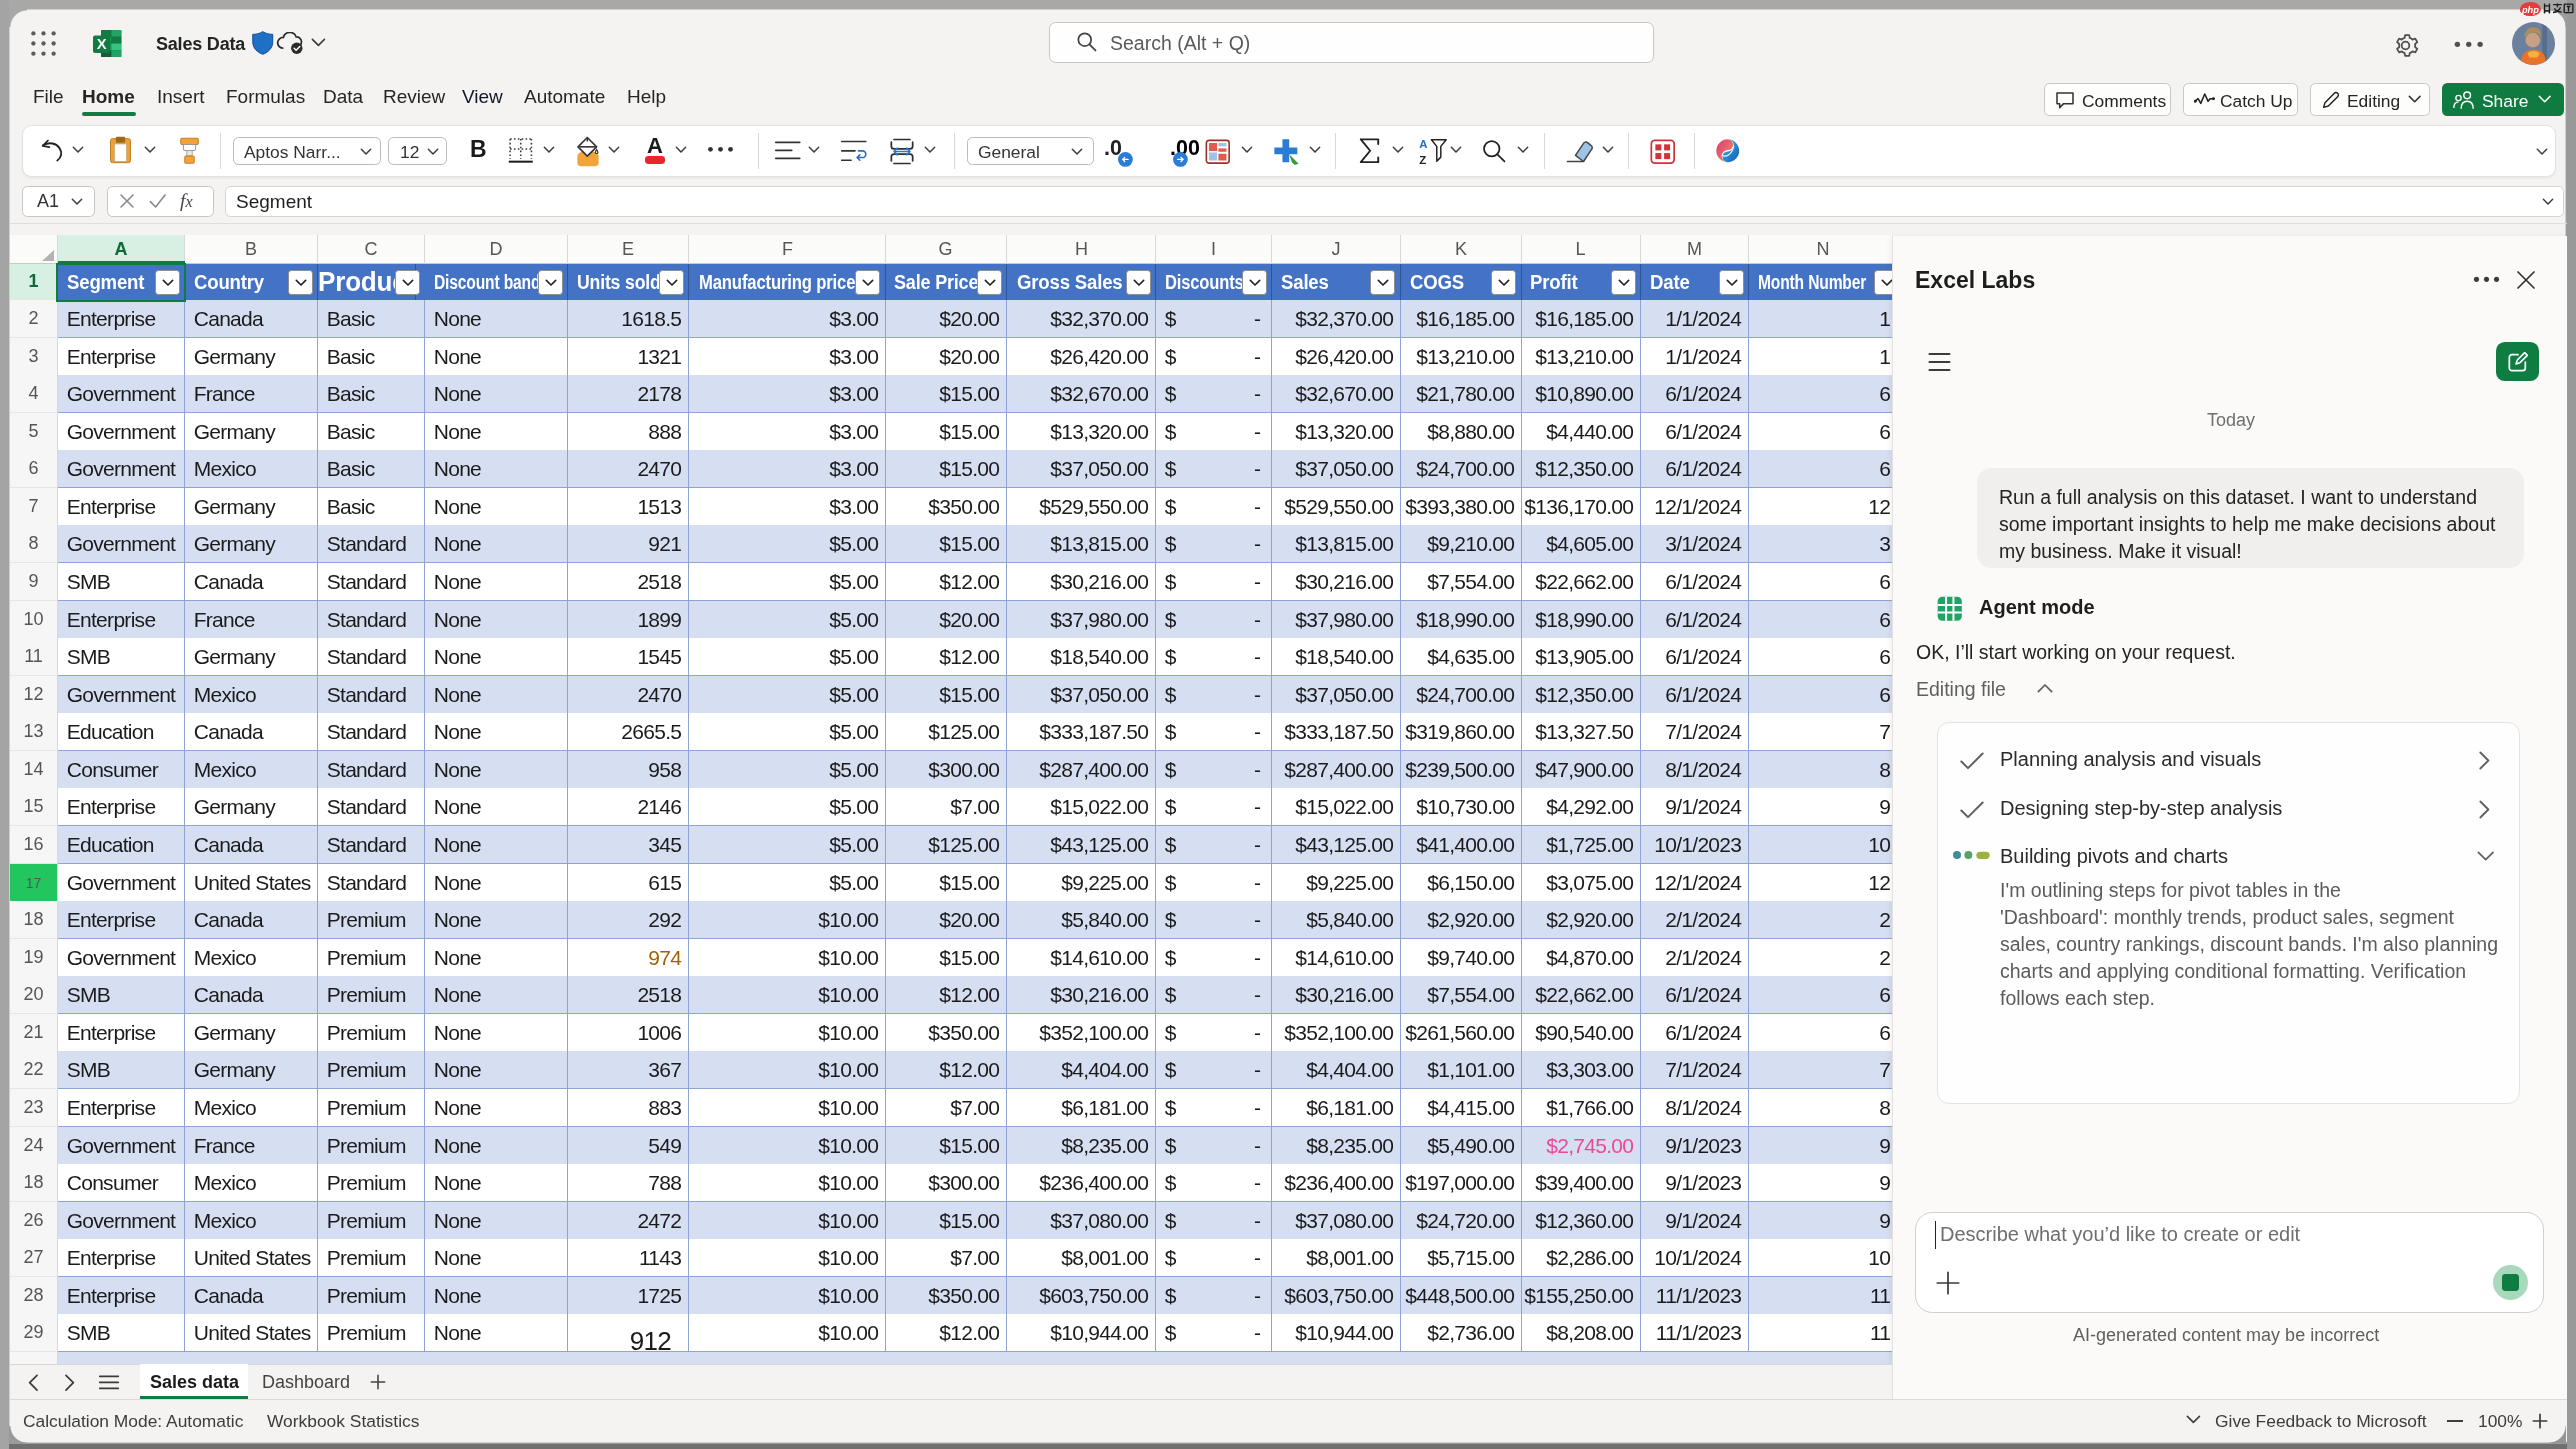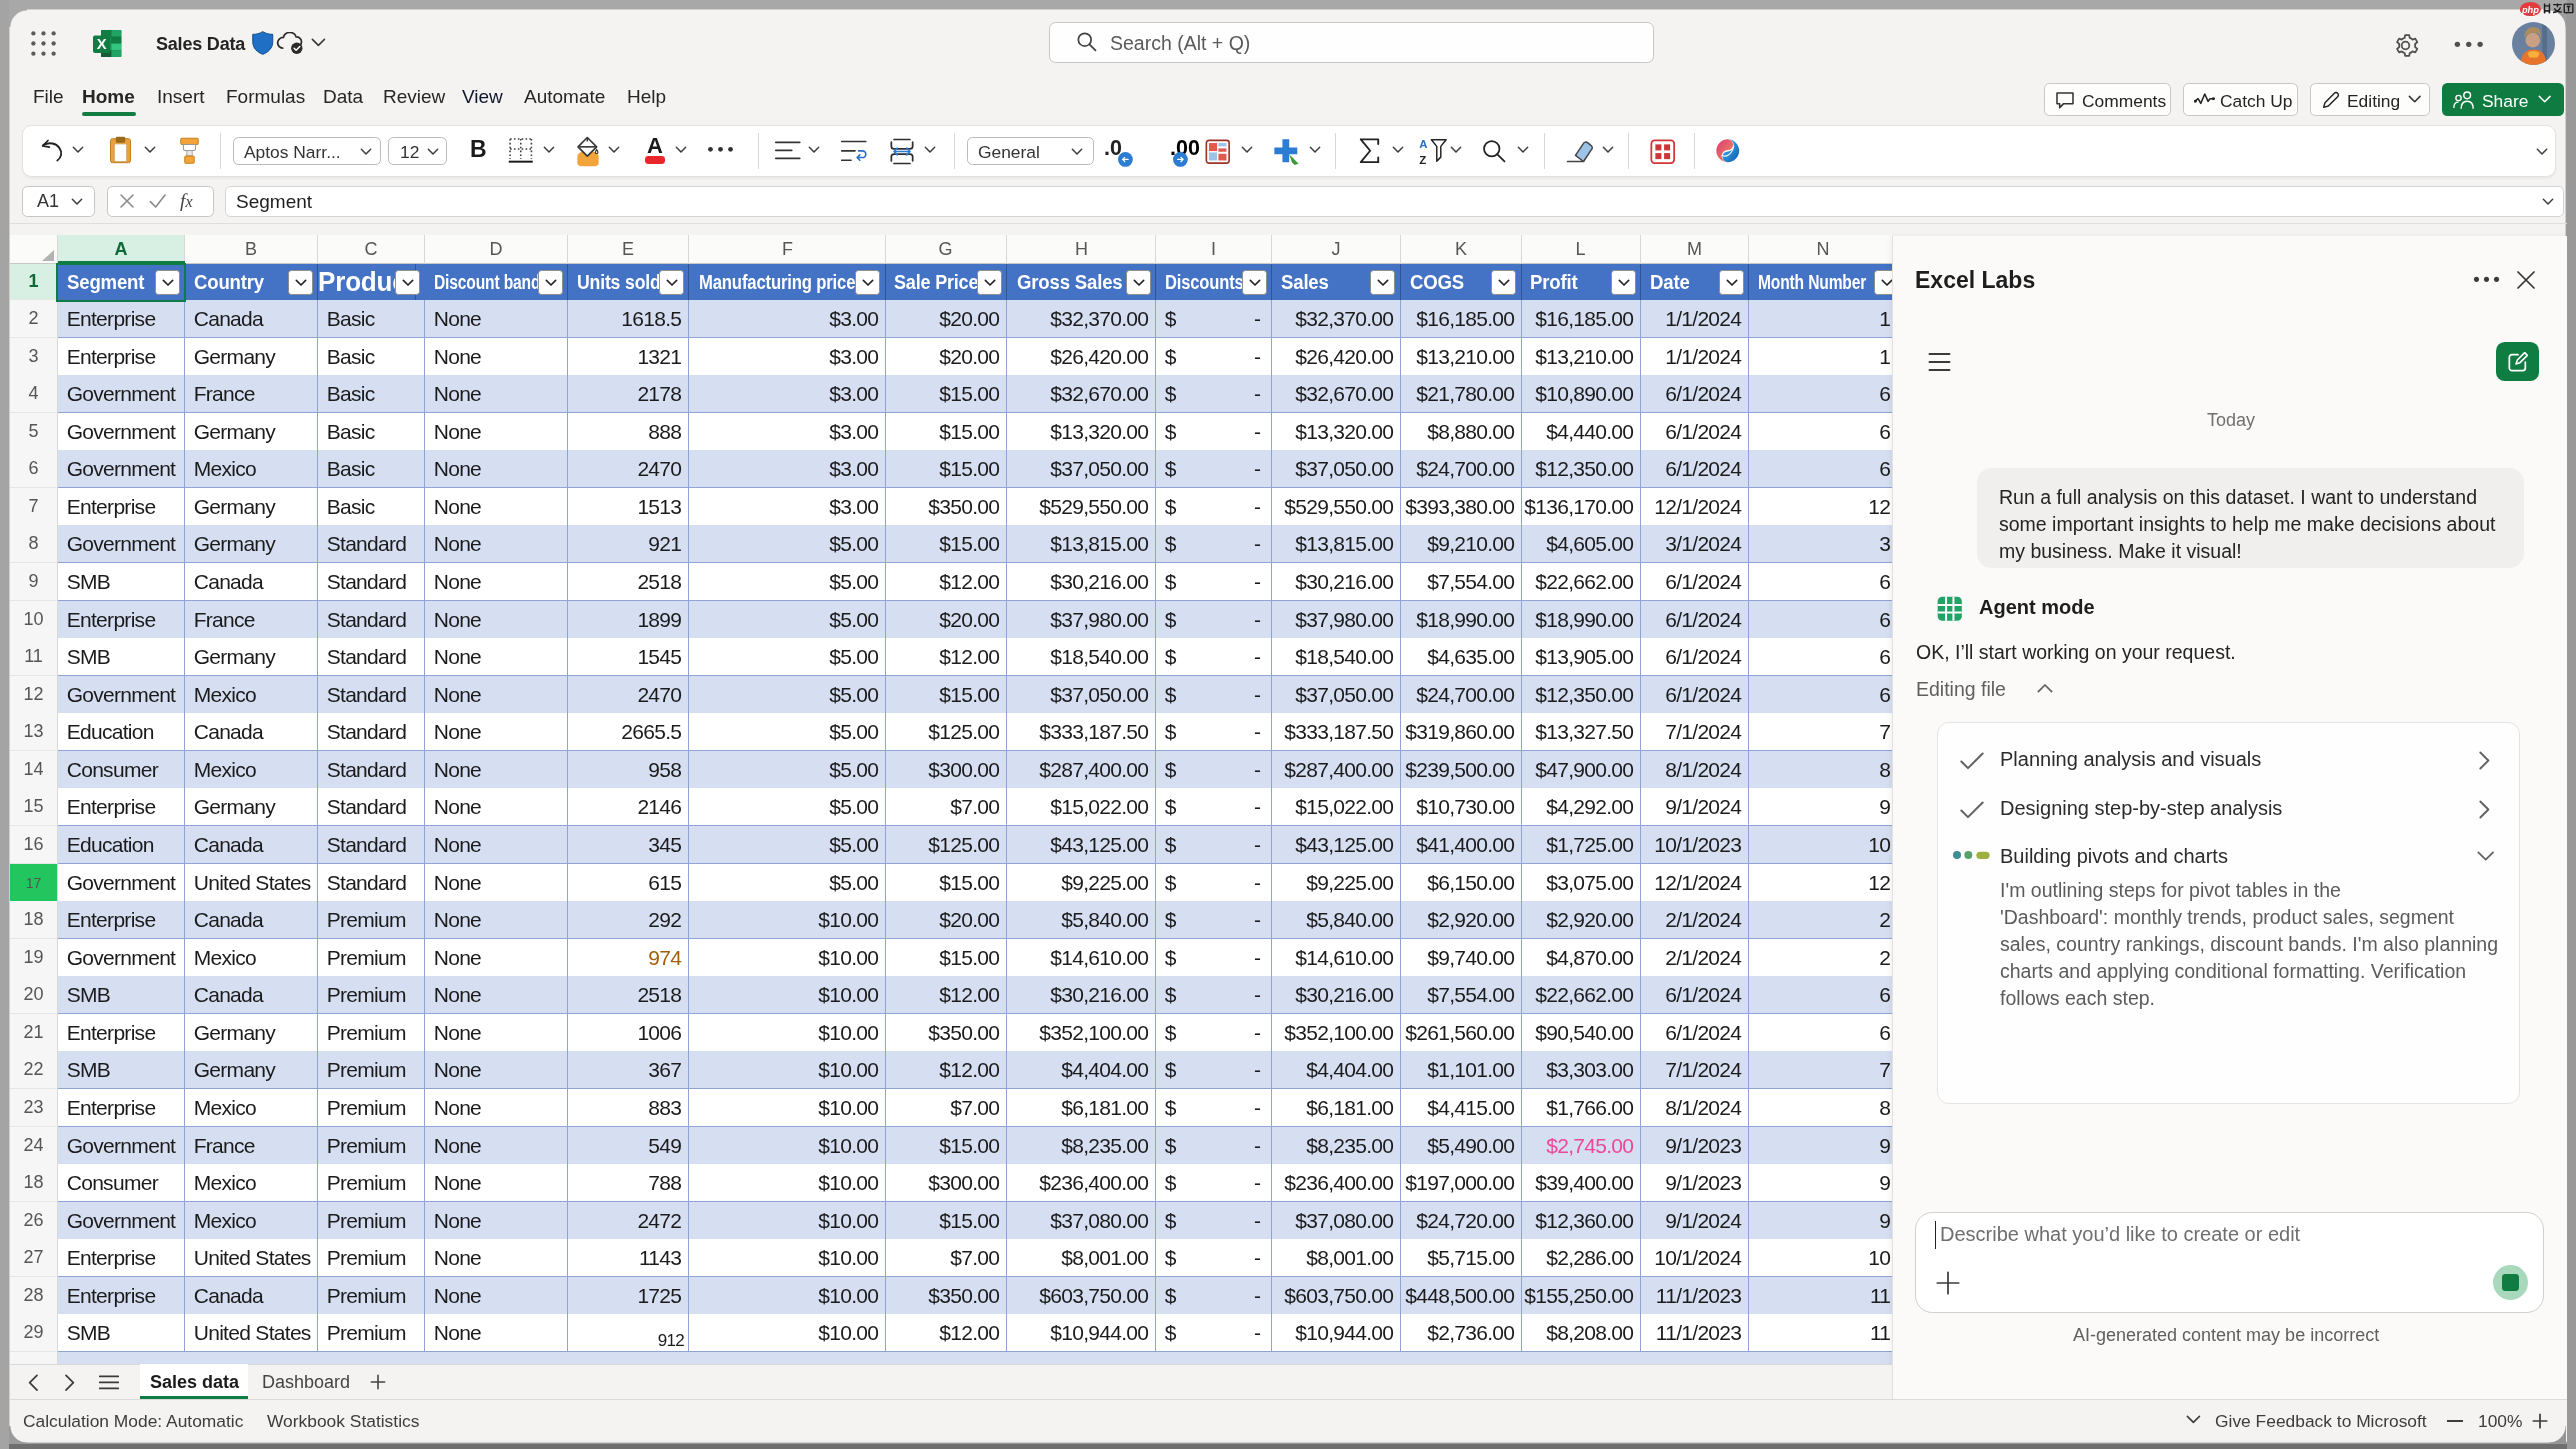--- a/index.html
+++ b/index.html
@@ -977,21 +977,21 @@
 <div class="abs" style="left:1262px;top:1042px;width:129px;height:38px;border-right:1.3px solid #8fa3d4;display:flex;align-items:center;justify-content:flex-end;padding-right:6.7px;font-size:21px;letter-spacing:-0.7px;color:#1b1b1b;overflow:hidden">$603,750.00</div>
 <div class="abs" style="left:1391px;top:1042px;width:121px;height:38px;border-right:1.3px solid #8fa3d4;display:flex;align-items:center;justify-content:flex-end;padding-right:6.7px;font-size:21px;letter-spacing:-0.7px;color:#1b1b1b;overflow:hidden">$448,500.00</div>
 <div class="abs" style="left:1511px;top:1042px;width:120px;height:38px;border-right:1.3px solid #8fa3d4;display:flex;align-items:center;justify-content:flex-end;padding-right:6.7px;font-size:21px;letter-spacing:-0.7px;color:#1b1b1b;overflow:hidden">$155,250.00</div>
 <div class="abs" style="left:1631px;top:1042px;width:108px;height:38px;border-right:1.3px solid #8fa3d4;display:flex;align-items:center;justify-content:flex-end;padding-right:6.7px;font-size:21px;letter-spacing:-0.7px;color:#1b1b1b;overflow:hidden">11/1/2023</div>
 <div class="abs" style="left:1739px;top:1042px;width:149px;height:38px;border-right:1.3px solid #8fa3d4;display:flex;align-items:center;justify-content:flex-end;padding-right:6.7px;font-size:21px;letter-spacing:-0.7px;color:#1b1b1b;overflow:hidden">11</div>
 <div class="abs" style="left:48px;top:1079px;width:1841px;height:38px;background:#ffffff;border-bottom:1.3px solid #8fa3d4"></div>
 <div class="abs" style="left:48px;top:1079px;width:127px;height:38px;border-right:1.3px solid #8fa3d4;display:flex;align-items:center;justify-content:flex-start;padding-left:8.7px;font-size:21px;letter-spacing:-0.7px;color:#1b1b1b;overflow:hidden">SMB</div>
 <div class="abs" style="left:175px;top:1079px;width:133px;height:38px;border-right:1.3px solid #8fa3d4;display:flex;align-items:center;justify-content:flex-start;padding-left:8.7px;font-size:21px;letter-spacing:-0.7px;color:#1b1b1b;overflow:hidden">United States</div>
 <div class="abs" style="left:308px;top:1079px;width:107px;height:38px;border-right:1.3px solid #8fa3d4;display:flex;align-items:center;justify-content:flex-start;padding-left:8.7px;font-size:21px;letter-spacing:-0.7px;color:#1b1b1b;overflow:hidden">Premium</div>
 <div class="abs" style="left:415px;top:1079px;width:143px;height:38px;border-right:1.3px solid #8fa3d4;display:flex;align-items:center;justify-content:flex-start;padding-left:8.7px;font-size:21px;letter-spacing:-0.7px;color:#1b1b1b;overflow:hidden">None</div>
-<div class="abs" style="left:558px;top:1079px;width:121px;height:54px;border-right:1.3px solid #8fa3d4;display:flex;align-items:center;justify-content:flex-end;padding-right:4px;font-size:17px;letter-spacing:-0.7px;color:#1b1b1b;overflow:hidden">912</div>
+<div class="abs" style="left:558px;top:1079px;width:121px;height:54px;border-right:1.3px solid #8fa3d4;display:flex;align-items:center;justify-content:flex-end;padding-right:17px;font-size:26px;letter-spacing:-0.7px;color:#1b1b1b;overflow:hidden">912</div>
 <div class="abs" style="left:680px;top:1079px;width:196px;height:38px;border-right:1.3px solid #8fa3d4;display:flex;align-items:center;justify-content:flex-end;padding-right:6.7px;font-size:21px;letter-spacing:-0.7px;color:#1b1b1b;overflow:hidden">$10.00</div>
 <div class="abs" style="left:875px;top:1079px;width:122px;height:38px;border-right:1.3px solid #8fa3d4;display:flex;align-items:center;justify-content:flex-end;padding-right:6.7px;font-size:21px;letter-spacing:-0.7px;color:#1b1b1b;overflow:hidden">$12.00</div>
 <div class="abs" style="left:998px;top:1079px;width:148px;height:38px;border-right:1.3px solid #8fa3d4;display:flex;align-items:center;justify-content:flex-end;padding-right:6.7px;font-size:21px;letter-spacing:-0.7px;color:#1b1b1b;overflow:hidden">$10,944.00</div>
 <div class="abs" style="left:1146px;top:1079px;width:116px;height:38px;border-right:1.3px solid #8fa3d4;display:flex;align-items:center;justify-content:space-between;font-size:21px;letter-spacing:-0.7px;color:#1b1b1b">
       <span style="padding-left:8.7px">$</span>
       <span style="padding-right:10.7px">-</span>
     </div>
 <div class="abs" style="left:1262px;top:1079px;width:129px;height:38px;border-right:1.3px solid #8fa3d4;display:flex;align-items:center;justify-content:flex-end;padding-right:6.7px;font-size:21px;letter-spacing:-0.7px;color:#1b1b1b;overflow:hidden">$10,944.00</div>
 <div class="abs" style="left:1391px;top:1079px;width:121px;height:38px;border-right:1.3px solid #8fa3d4;display:flex;align-items:center;justify-content:flex-end;padding-right:6.7px;font-size:21px;letter-spacing:-0.7px;color:#1b1b1b;overflow:hidden">$2,736.00</div>
 <div class="abs" style="left:1511px;top:1079px;width:120px;height:38px;border-right:1.3px solid #8fa3d4;display:flex;align-items:center;justify-content:flex-end;padding-right:6.7px;font-size:21px;letter-spacing:-0.7px;color:#1b1b1b;overflow:hidden">$8,208.00</div>

